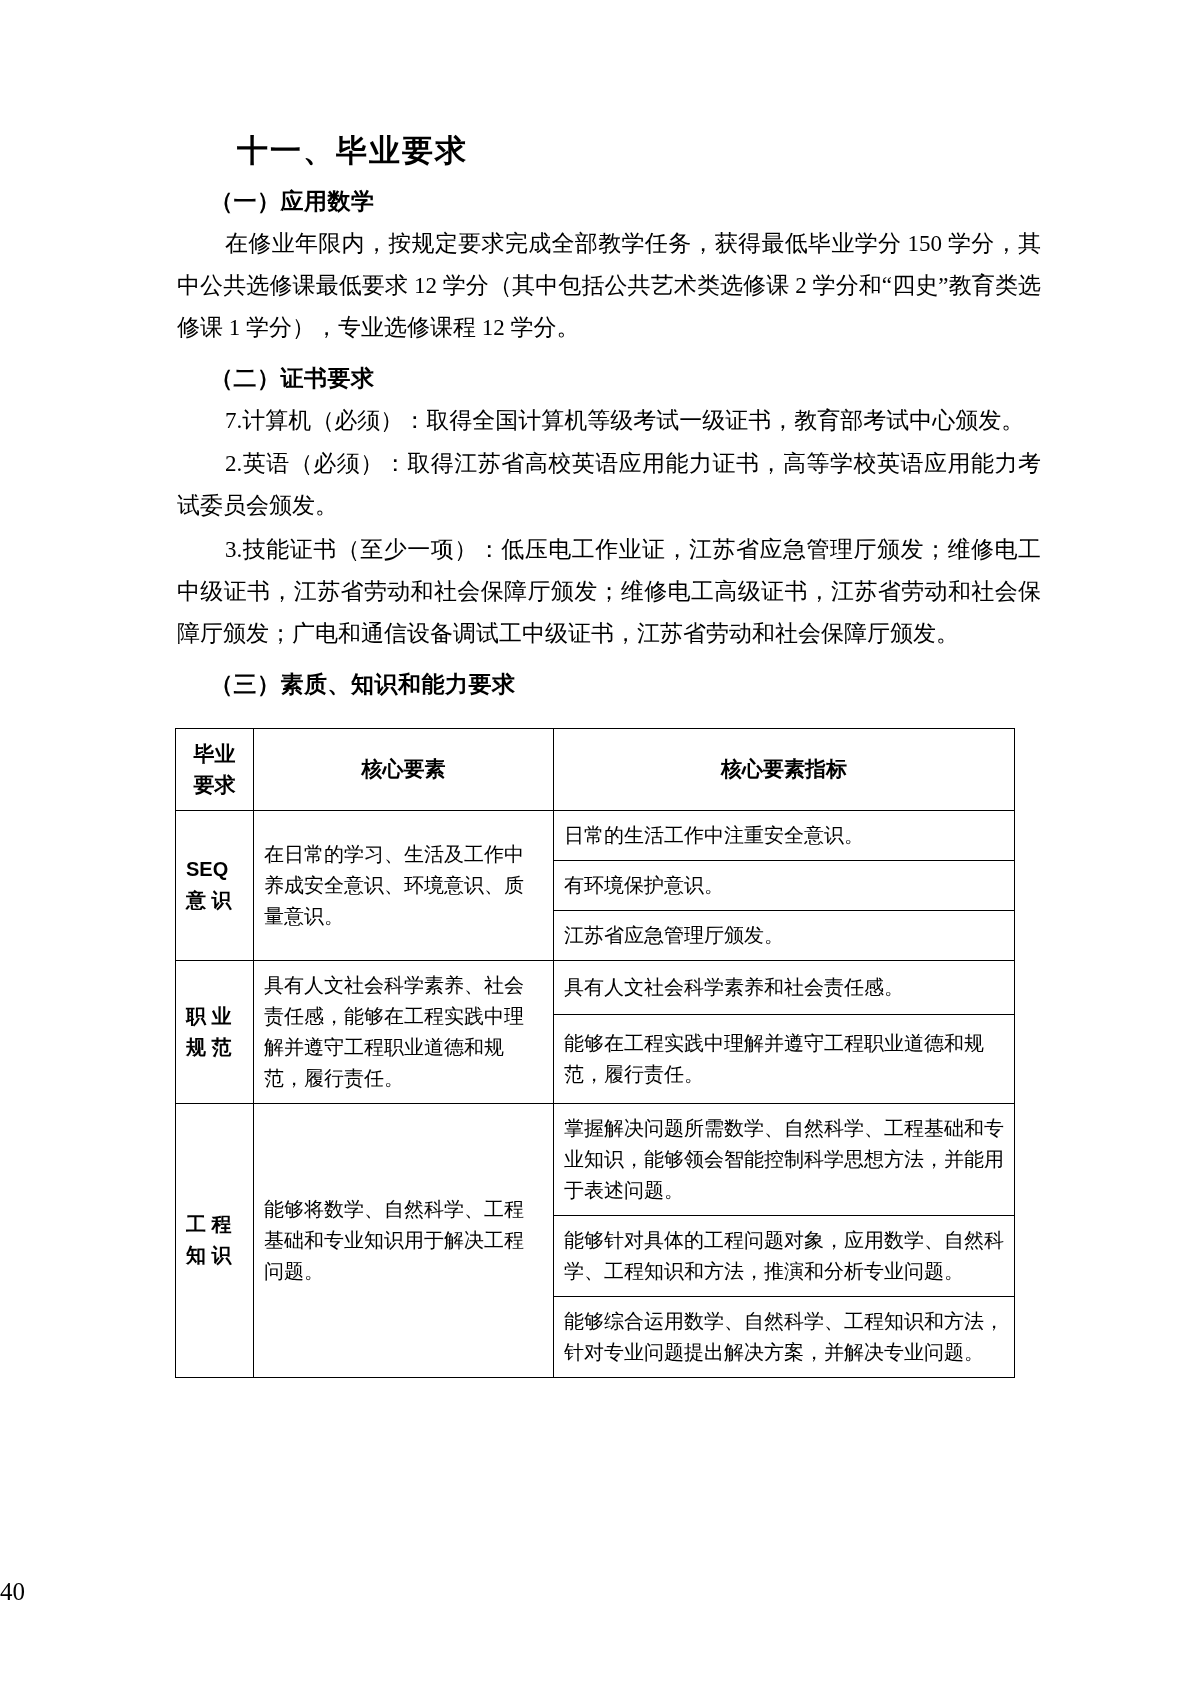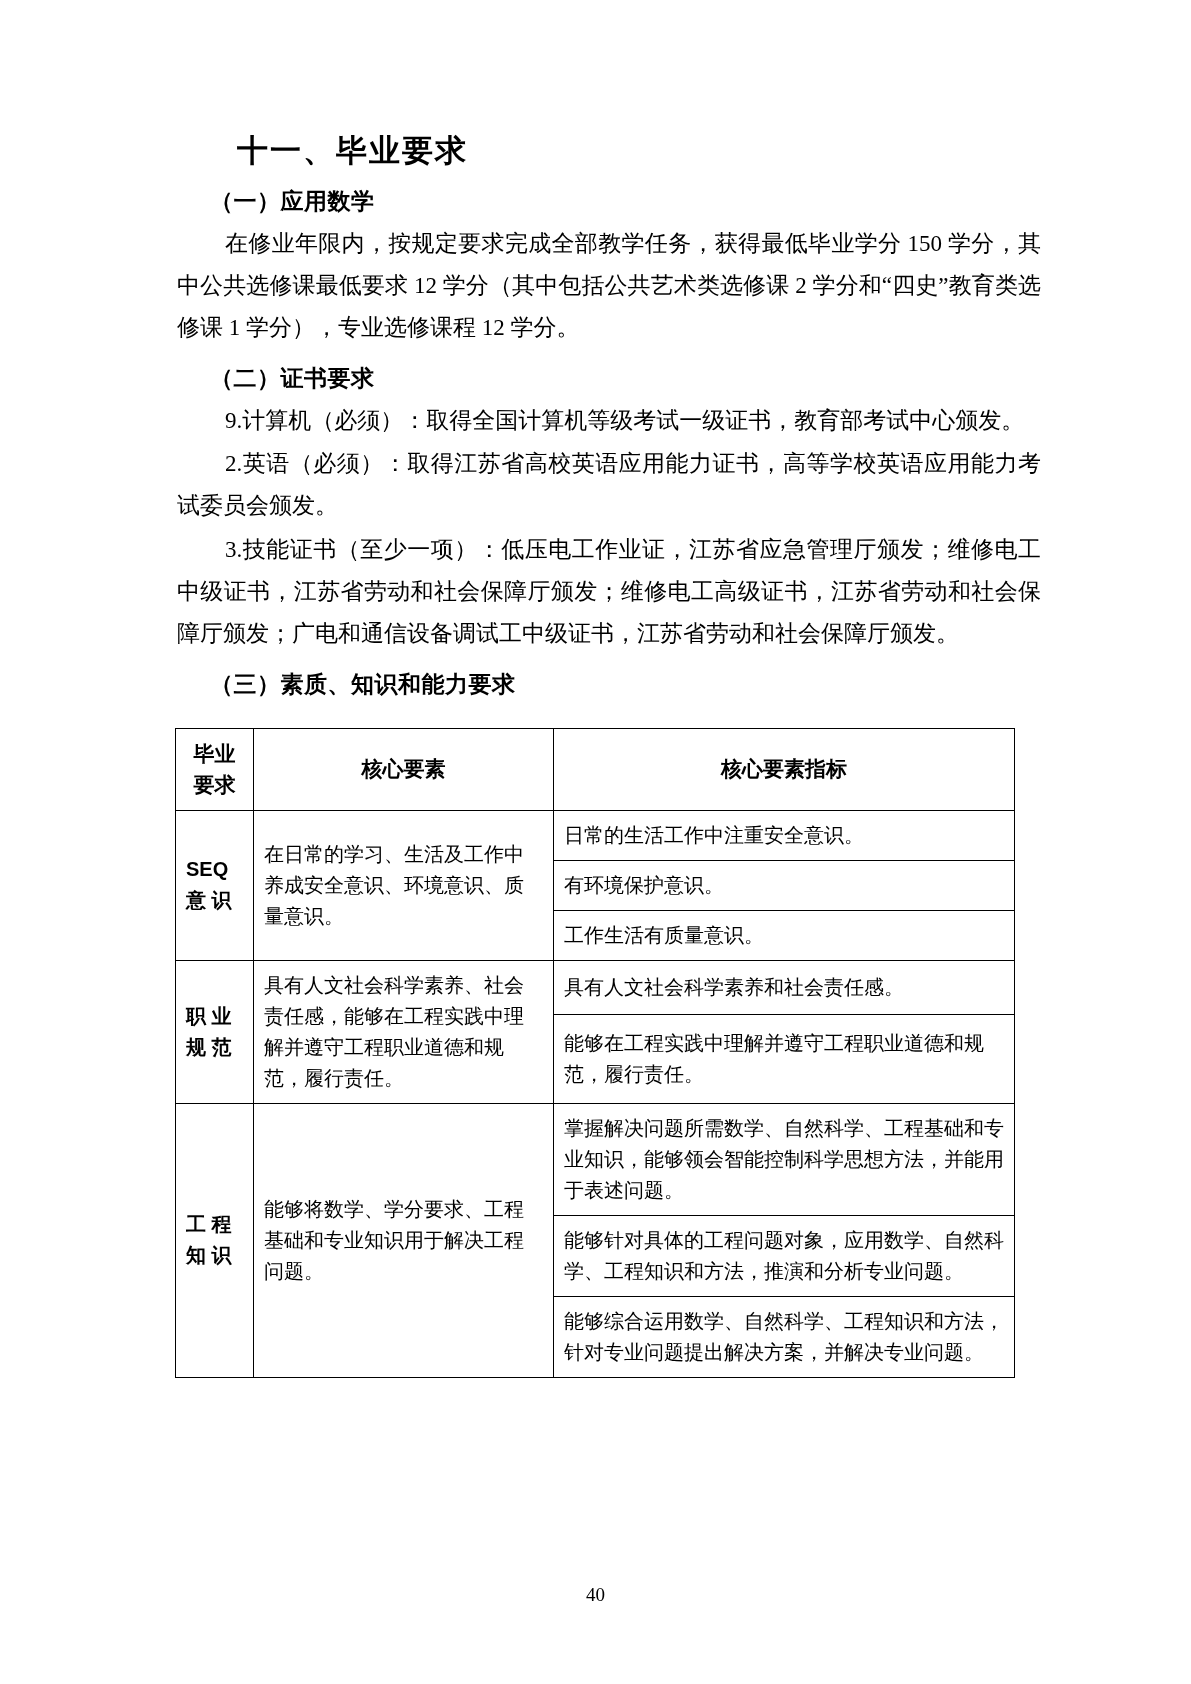--- a/index.html
+++ b/index.html
@@ -74,37 +74,37 @@
   td.elem {
     width: 300px;
   }
   .col-h1 { width: 78px; }
   .col-h2 { width: 300px; }
   .pageno {
     position: absolute;
     left: 0;
     right: 0;
     bottom: 78px;
-    text-align: center;
-    font-size: 19px;
+    text-align: left;
+    font-size: 25px;
     font-family: "Liberation Serif", serif;
   }
 </style>
 </head>
 <body>
 
 <div class="page">
 
   <h1 class="h1">十一、毕业要求</h1>
 
   <h2 class="h2">（一）应用数学</h2>
   <p class="body">在修业年限内，按规定要求完成全部教学任务，获得最低毕业学分 150 学分，其中公共选修课最低要求 12 学分（其中包括公共艺术类选修课 2 学分和“四史”教育类选修课 1 学分），专业选修课程 12 学分。</p>
 
   <h2 class="h2">（二）证书要求</h2>
-  <p class="body">9.计算机（必须）：取得全国计算机等级考试一级证书，教育部考试中心颁发。</p>
+  <p class="body">7.计算机（必须）：取得全国计算机等级考试一级证书，教育部考试中心颁发。</p>
   <p class="body">2.英语（必须）：取得江苏省高校英语应用能力证书，高等学校英语应用能力考试委员会颁发。</p>
   <p class="body">3.技能证书（至少一项）：低压电工作业证，江苏省应急管理厅颁发；维修电工中级证书，江苏省劳动和社会保障厅颁发；维修电工高级证书，江苏省劳动和社会保障厅颁发；广电和通信设备调试工中级证书，江苏省劳动和社会保障厅颁发。</p>
 
   <h2 class="h2">（三）素质、知识和能力要求</h2>
 
   <table class="req">
     <colgroup>
       <col class="col-h1">
       <col class="col-h2">
       <col>
@@ -120,35 +120,35 @@
 
       <tr>
         <td class="rowhead" rowspan="3">SEQ 意 识</td>
         <td class="elem" rowspan="3">在日常的学习、生活及工作中养成安全意识、环境意识、质量意识。</td>
         <td>日常的生活工作中注重安全意识。</td>
       </tr>
       <tr>
         <td>有环境保护意识。</td>
       </tr>
       <tr>
-        <td>工作生活有质量意识。</td>
+        <td>江苏省应急管理厅颁发。</td>
       </tr>
 
       <tr>
         <td class="rowhead" rowspan="2">职 业 规 范</td>
         <td class="elem" rowspan="2">具有人文社会科学素养、社会责任感，能够在工程实践中理解并遵守工程职业道德和规范，履行责任。</td>
         <td>具有人文社会科学素养和社会责任感。</td>
       </tr>
       <tr>
         <td>能够在工程实践中理解并遵守工程职业道德和规范，履行责任。</td>
       </tr>
 
       <tr>
         <td class="rowhead" rowspan="3">工 程 知 识</td>
-        <td class="elem" rowspan="3">能够将数学、学分要求、工程基础和专业知识用于解决工程问题。</td>
+        <td class="elem" rowspan="3">能够将数学、自然科学、工程基础和专业知识用于解决工程问题。</td>
         <td>掌握解决问题所需数学、自然科学、工程基础和专业知识，能够领会智能控制科学思想方法，并能用于表述问题。</td>
       </tr>
       <tr>
         <td>能够针对具体的工程问题对象，应用数学、自然科学、工程知识和方法，推演和分析专业问题。</td>
       </tr>
       <tr>
         <td>能够综合运用数学、自然科学、工程知识和方法，针对专业问题提出解决方案，并解决专业问题。</td>
       </tr>
     </tbody>
   </table>

